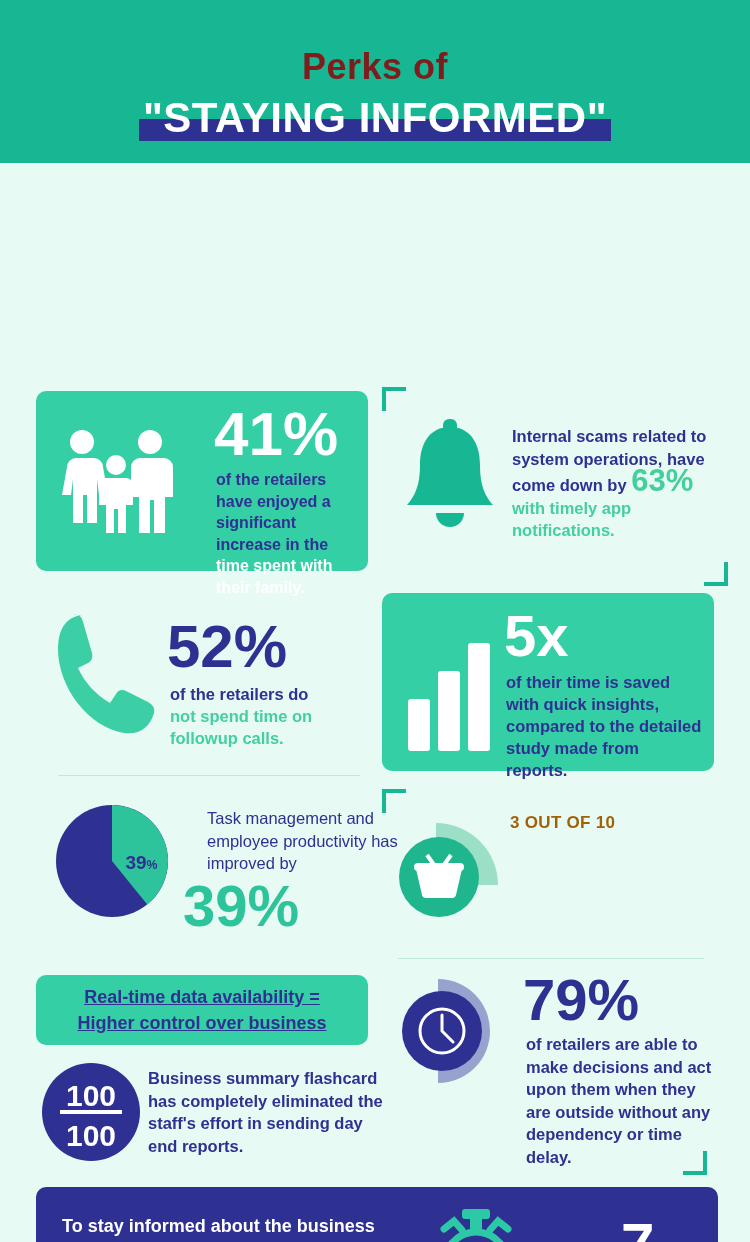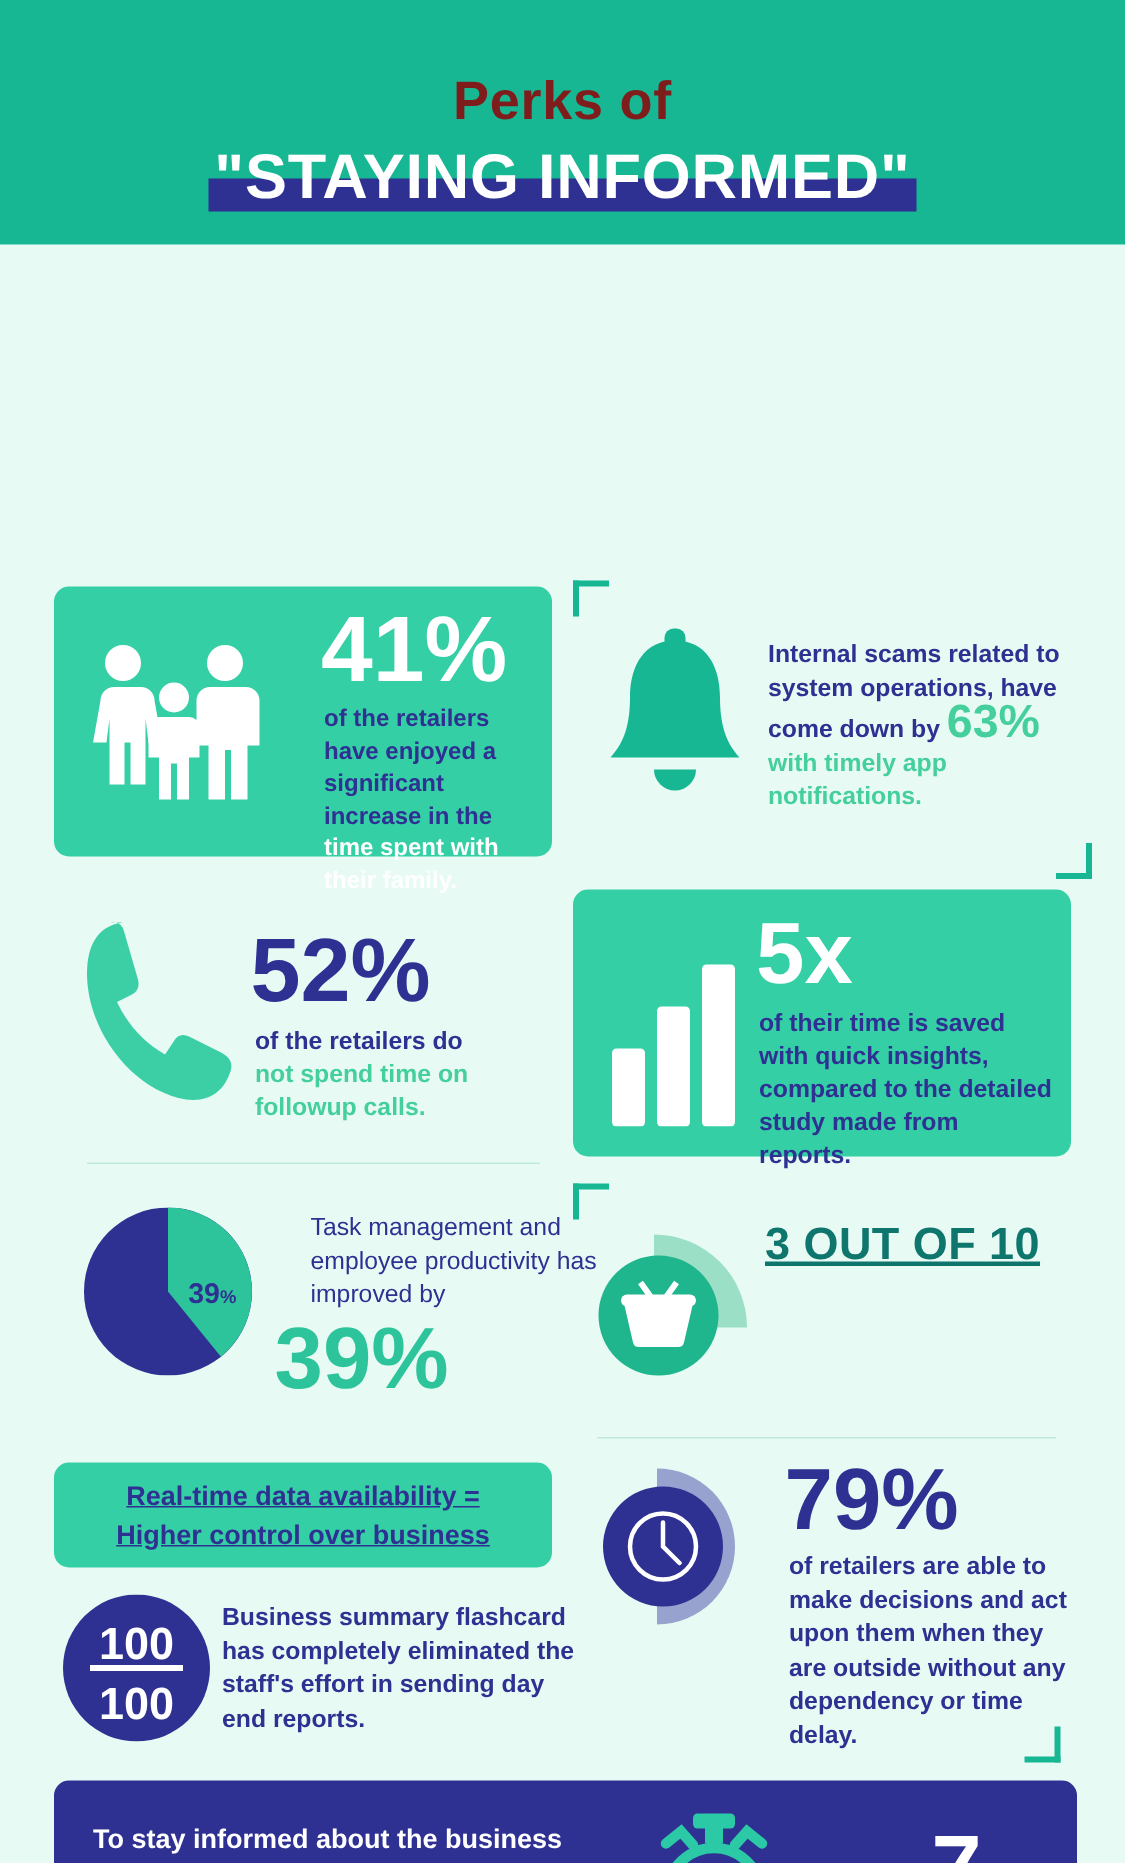--- a/index.html
+++ b/index.html
@@ -98,21 +98,21 @@
   #card-bars .num { position: absolute; left: 122px; top: 14px; font-size: 58px; color: #fff; }
   #card-bars .txt { position: absolute; left: 124px; top: 78px; width: 196px; font-size: 16.5px; line-height: 22px; font-weight: bold; color: #2e3192; }
 
   
   #block-pie { left: 46px; top: 636px; width: 336px; height: 160px; }
   #block-pie .txt { position: absolute; left: 138px; top: 8px; width: 200px; font-size: 16.5px; line-height: 22.5px; font-weight: normal; margin-left: 23px; }
   #block-pie .num { position: absolute; left: 137px; top: 78px; font-size: 58px; color: #2ec49b; }
 
   
   #block-basket { left: 392px; top: 638px; width: 330px; height: 160px; }
-  #block-basket .head { position: absolute; left: 118px; top: 12px; font-size: 30px; font-weight: bold; color: #0f766e; letter-spacing: 0.3px; text-decoration: underline; }
+  #block-basket .head { position: absolute; left: 118px; top: 12px; font-size: 17px; font-weight: bold; color: #a16207; letter-spacing: 0.3px; }
   #block-basket .txt { position: absolute; left: 120px; top: 46px; width: 205px; font-size: 16.5px; line-height: 22px; font-weight: bold; }
 
   
   #card-realtime { left: 36px; top: 812px; width: 332px; height: 70px; display: flex; align-items: center; justify-content: center; }
   #card-realtime .txt { font-size: 18px; line-height: 26px; font-weight: bold; color: #2e3192; text-align: center; }
 
   
   #block-hundred { left: 42px; top: 898px; width: 340px; height: 110px; }
   #block-hundred .txt { position: absolute; left: 106px; top: 6px; width: 245px; font-size: 16.5px; line-height: 22.5px; font-weight: bold; }
 

